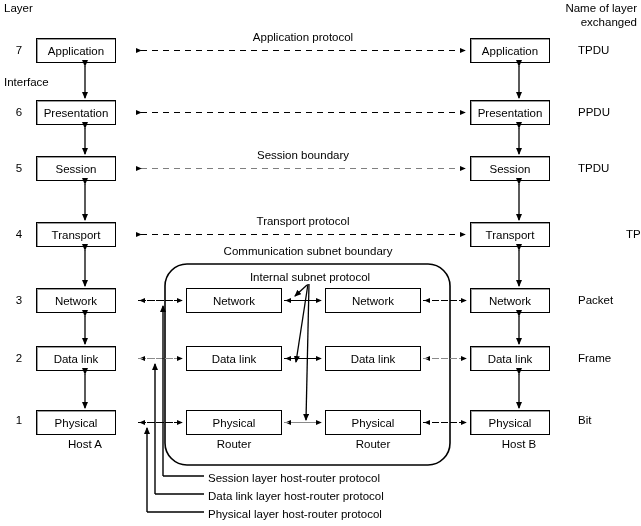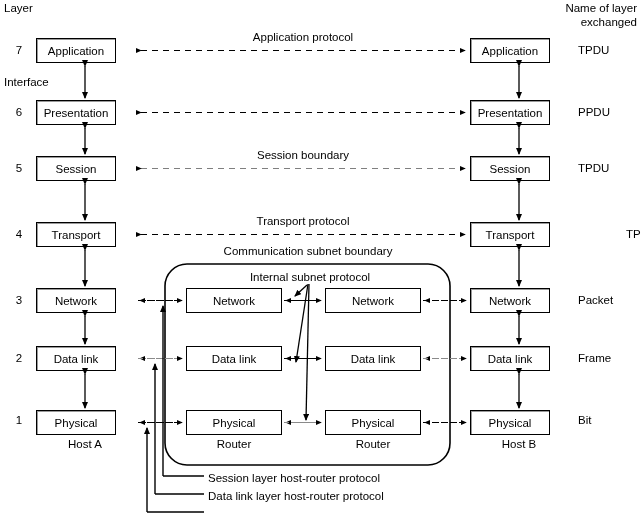--- a/index.html
+++ b/index.html
@@ -72,20 +72,21 @@
 
   <div class="lbl c" style="left:193px;top:31px;width:220px;">Application protocol</div>
   <div class="lbl c" style="left:193px;top:149px;width:220px;">Session boundary</div>
   <div class="lbl c" style="left:193px;top:215px;width:220px;">Transport protocol</div>
 
   <div class="lbl c" style="left:163px;top:245px;width:290px;">Communication subnet boundary</div>
   <div class="lbl c" style="left:215px;top:271px;width:190px;">Internal subnet protocol</div>
 
   <div class="lbl" style="left:208px;top:472px;">Session layer host-router protocol</div>
   <div class="lbl" style="left:208px;top:490px;">Data link layer host-router protocol</div>
+  <div class="lbl" style="left:208px;top:508px;">Physical layer host-router protocol</div>
 
   <svg id="wires" viewBox="0 0 641 526">
     <defs>
       <marker id="ah" markerWidth="7" markerHeight="7" refX="6" refY="3" orient="auto" markerUnits="userSpaceOnUse">
         <path d="M0,0 L7,3 L0,6 z" fill="#000"></path>
       </marker>
       <marker id="ahs" markerWidth="6" markerHeight="6" refX="5.2" refY="2.6" orient="auto" markerUnits="userSpaceOnUse">
         <path d="M0,0 L6,2.6 L0,5.2 z" fill="#000"></path>
       </marker>
     </defs>

